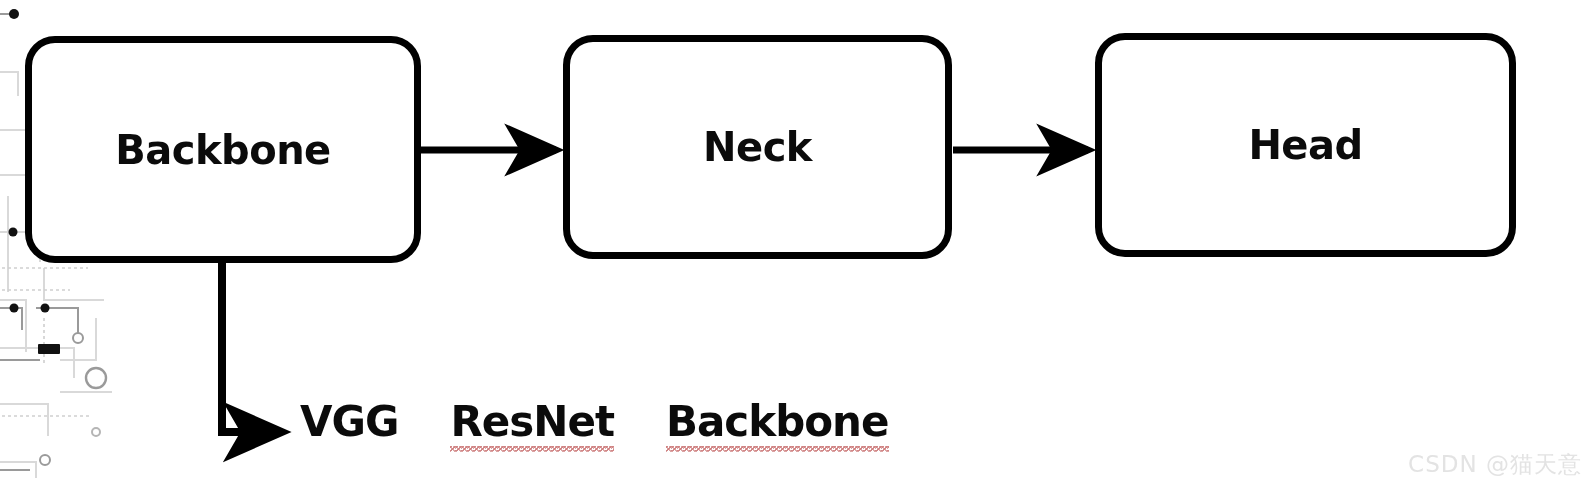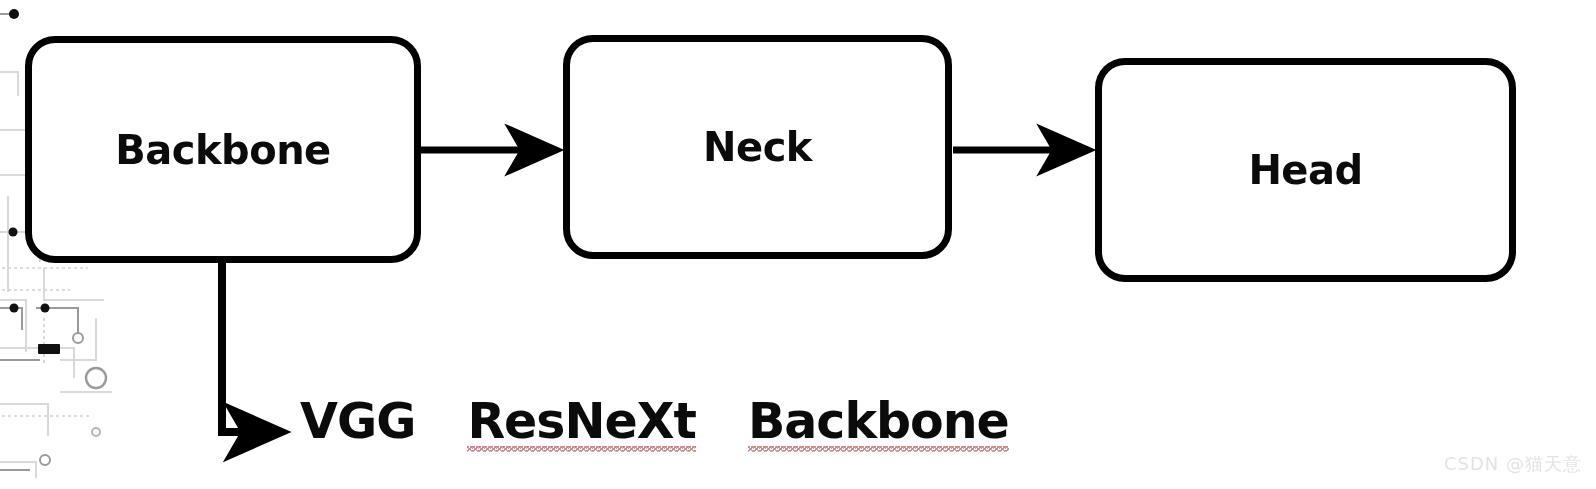--- a/index.html
+++ b/index.html
@@ -45,21 +45,21 @@
     font-size: 40px;
     line-height: 1;
     color: #0b0b0b;
     letter-spacing: -0.5px;
     white-space: nowrap;
     user-select: none;
   }
 
   #box-backbone { left: 25px;   top: 36px; width: 396px; height: 227px; }
   #box-neck     { left: 563px;  top: 35px; width: 389px; height: 224px; }
-  #box-head     { left: 1095px; top: 33px; width: 421px; height: 224px; margin-top: 25px; }
+  #box-head     { left: 1095px; top: 33px; width: 421px; height: 224px; }
 
   
   #arrow-layer {
     position: absolute;
     left: 0;
     top: 0;
     width: 1596px;
     height: 489px;
     pointer-events: none;
   }
@@ -72,21 +72,21 @@
     height: 60px;
     display: flex;
     align-items: flex-start;
     gap: 52px;
     white-space: nowrap;
   }
   .variant-label {
     position: relative;
     font-family: "DejaVu Sans", "Liberation Sans", sans-serif;
     font-weight: bold;
-    font-size: 49px;
+    font-size: 42px;
     line-height: 52px;
     color: #0b0b0b;
     letter-spacing: -1px;
     user-select: none;
   }
   .variant-label.misspelled::after {
     content: "";
     position: absolute;
     left: 0;
     right: 0;
@@ -115,21 +115,21 @@
     background-repeat: repeat-x;
     opacity: 0.9;
   }
 
   
   #watermark {
     position: absolute;
     right: 14px;
     bottom: 10px;
     font-family: "DejaVu Sans", "Liberation Sans", sans-serif;
-    font-size: 18px;
+    font-size: 23px;
     line-height: 30px;
     color: #e3e3e3;
     letter-spacing: 1px;
     white-space: nowrap;
     user-select: none;
   }
 </style>
 </head>
 <body>
 
@@ -202,19 +202,19 @@
       <line x1="953" y1="150" x2="1088" y2="150" stroke="#000000" stroke-width="7" marker-end="url(#arrowhead)"></line>
     </g>
 
     <g>
       <path d="M 222 262 L 222 432 L 282 432" stroke="#000000" stroke-width="8" fill="none" stroke-linecap="butt" stroke-linejoin="miter" marker-end="url(#arrowhead)"></path>
     </g>
   </svg>
 
   <div id="backbone-variants">
     <span class="variant-label">VGG</span>
-    <span class="variant-label misspelled">ResNeXt</span>
+    <span class="variant-label misspelled">ResNet</span>
     <span class="variant-label misspelled">Backbone</span>
   </div>
 
   <div id="watermark">CSDN @猫天意</div>
 
 </div>
 
 </body></html>

